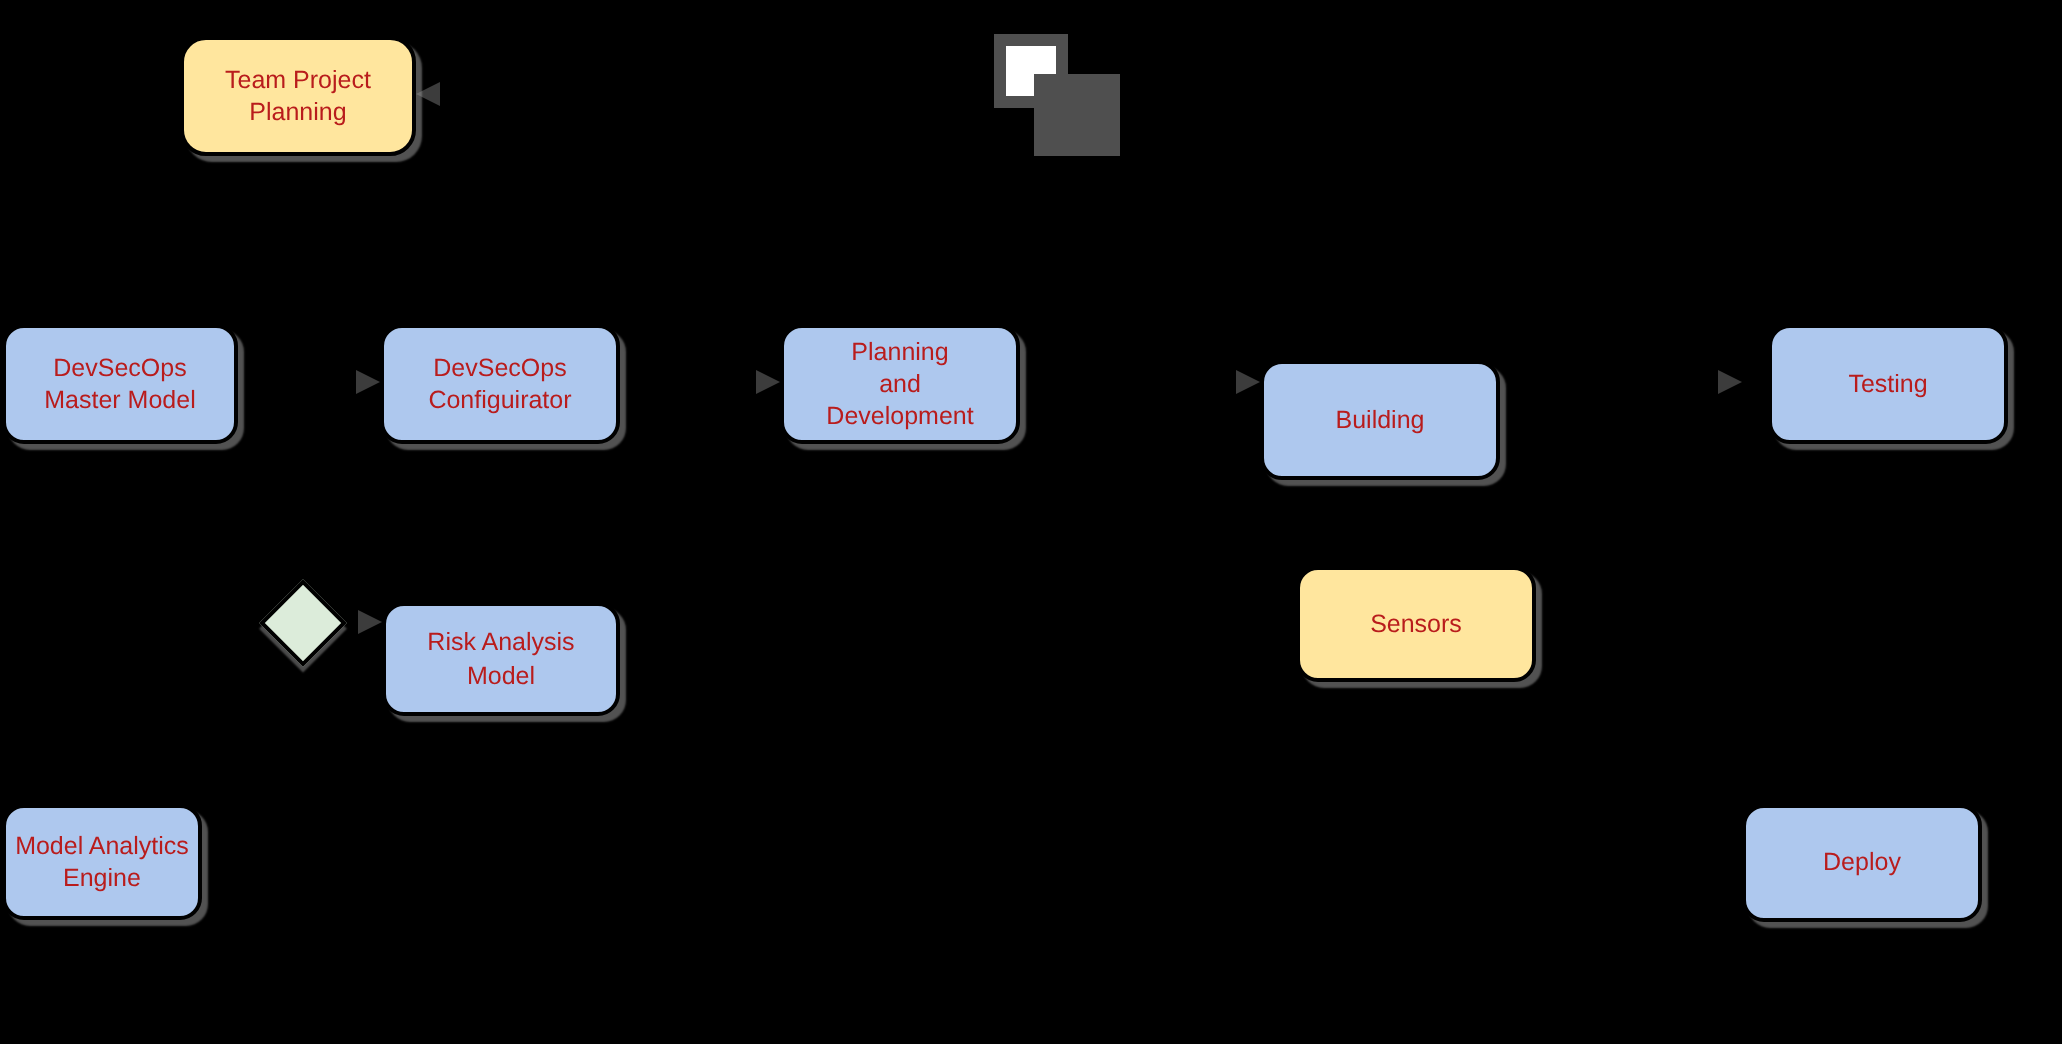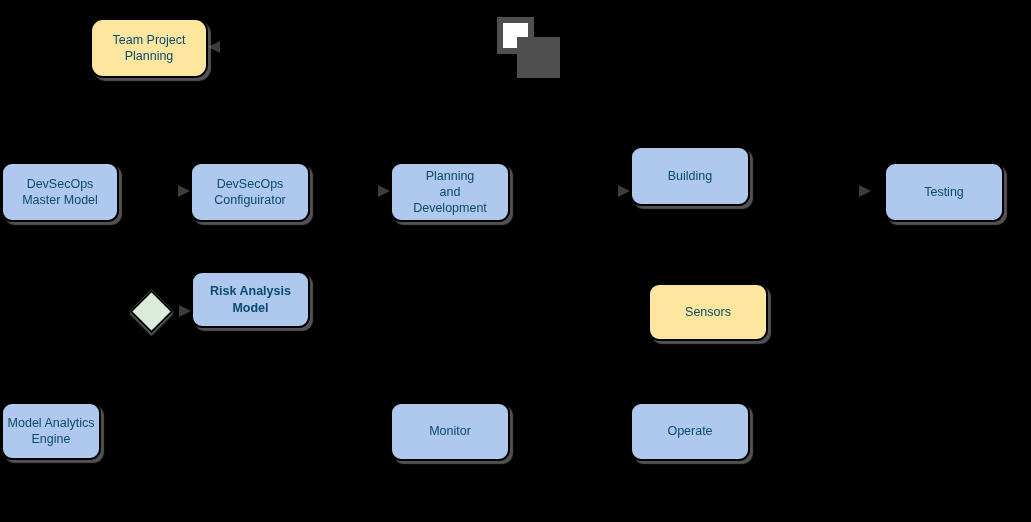--- a/index.html
+++ b/index.html
@@ -16,21 +16,21 @@
     box-sizing: border-box;
     border: 2px solid #000000;
     border-radius: 11px;
     display: flex;
     align-items: center;
     justify-content: center;
     text-align: center;
     box-shadow: 3px 3px 1px rgba(150,150,150,0.55);
   }
   .node-label {
-    color: #0c4a6e;
+    color: #b91c1c;
     font-size: 12.5px;
     line-height: 1.3;
     white-space: pre-line;
     padding: 0 4px;
   }
   .diamond {
     position: absolute;
     box-sizing: border-box;
     border: 2px solid #000000;
     transform: rotate(45deg);
@@ -94,46 +94,43 @@
     <span class="node-label">DevSecOps
 Configuirator</span>
   </div>
 
   <div class="node" style="left: 390px; top: 162px; width: 120px; height: 60px; background-color: rgb(174, 200, 238);">
     <span class="node-label">Planning
 and
 Development</span>
   </div>
 
-  <div class="node" style="left: 630px; top: 146px; width: 120px; height: 60px; background-color: rgb(174, 200, 238);">
+  <div class="node" style="left: 630px; top: 180px; width: 120px; height: 60px; background-color: rgb(174, 200, 238);">
     <span class="node-label">Building</span>
   </div>
 
   <div class="node" style="left: 884px; top: 162px; width: 120px; height: 60px; background-color: rgb(174, 200, 238);">
     <span class="node-label">Testing</span>
   </div>
 
   <div class="diamond" style="left: 136px; top: 296px; width: 31px; height: 31px; background-color: rgb(220, 236, 218);"></div>
 
-  <div class="node" style="left: 191px; top: 271px; width: 119px; height: 57px; background-color: rgb(174, 200, 238); font-weight: bold;">
+  <div class="node" style="left: 191px; top: 301px; width: 119px; height: 57px; background-color: rgb(174, 200, 238);">
     <span class="node-label">Risk Analysis
 Model</span>
   </div>
 
   <div class="node" style="left: 648px; top: 283px; width: 120px; height: 58px; background-color: rgb(255, 230, 158);">
     <span class="node-label">Sensors</span>
   </div>
 
   <div class="node" style="left: 1px; top: 402px; width: 100px; height: 58px; background-color: rgb(174, 200, 238);">
     <span class="node-label">Model Analytics
 Engine</span>
   </div>
 
-  <div class="node" style="left: 390px; top: 402px; width: 120px; height: 59px; background-color: rgb(174, 200, 238);">
-    <span class="node-label">Monitor</span>
+
+
+  <div class="node" style="left: 871px; top: 402px; width: 120px; height: 59px; background-color: rgb(174, 200, 238);">
+    <span class="node-label">Deploy</span>
   </div>
-
-  <div class="node" style="left: 630px; top: 402px; width: 120px; height: 59px; background-color: rgb(174, 200, 238);">
-    <span class="node-label">Operate</span>
-  </div>
-
 
 </div>
 
 </body></html>

